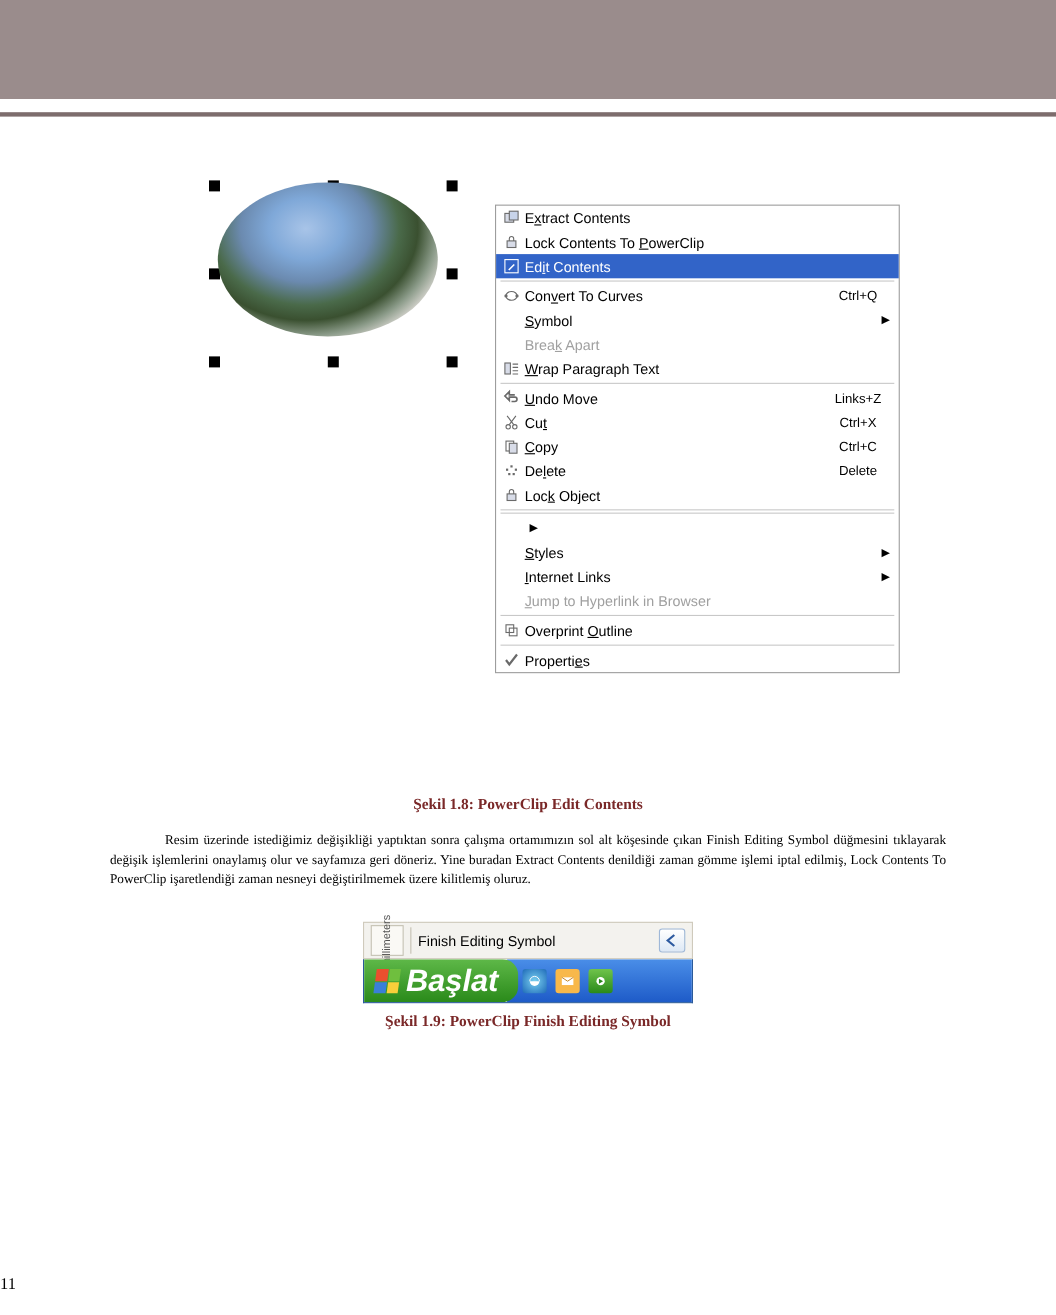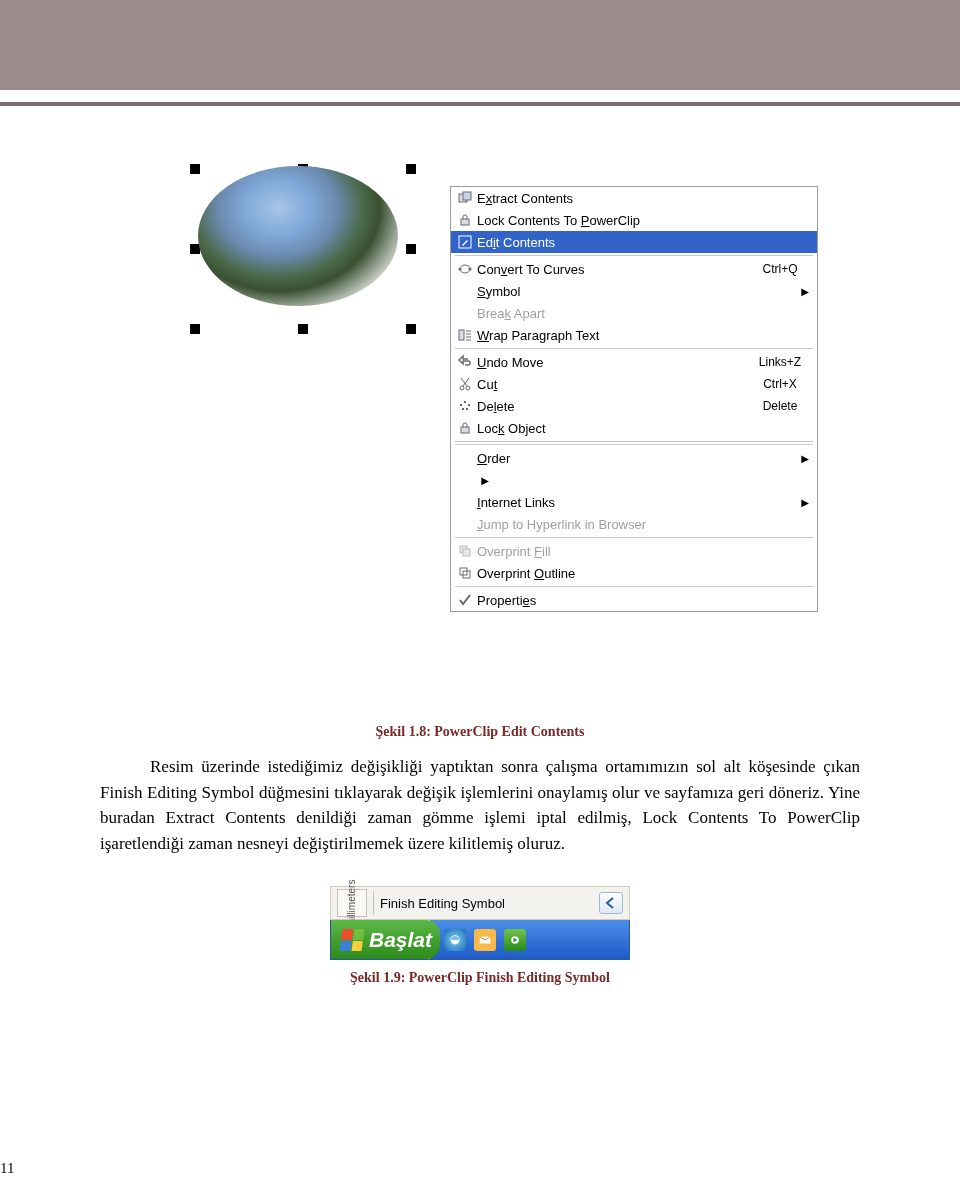--- a/index.html
+++ b/index.html
@@ -107,21 +107,21 @@
   .ul { text-decoration: underline; }
 
   .caption {
     text-align: center;
     font-weight: bold;
     font-size: 14px;
     color: #7a2828;
     margin-top: 8px;
   }
   .body-text {
-    font-size: 17px;
+    font-size: 12px;
     line-height: 1.5;
     text-align: justify;
     margin: 14px 0 20px 0;
     color: #000;
   }
   .body-text .first-indent { display:inline-block; width:50px; }
 
   .bottom-figure {
     margin: 30px auto 10px auto;
     width: 300px;
@@ -162,23 +162,23 @@
     border: 1px solid #2a5a9a;
     border-top: none;
     overflow:hidden;
   }
   .start-btn {
     background: linear-gradient(#5eb848,#2a8a1a);
     color:#fff;
     font-family: Tahoma, sans-serif;
     font-weight:bold;
     font-style: italic;
-    font-size: 21px;
+    font-size: 28px;
     display:flex; align-items:center;
-    padding: 0 8px 0 10px;
+    padding: 0 18px 0 10px;
     gap:6px;
     border-radius: 0 14px 14px 0;
     position:relative;
     z-index:2;
   }
   .start-flag {
     width:22px;height:22px;
     display:grid;
     grid-template-columns:1fr 1fr;
     grid-template-rows:1fr 1fr;
@@ -309,20 +309,30 @@
               <circle cx="11" cy="12" r="2" fill="none" stroke="#6a6a6a"></circle>
               <path d="M6 10L12 2M10 10L4 2" stroke="#6a6a6a"></path>
             </svg>
           </div>
           <div class="label-cell">Cu<span class="ul">t</span></div>
           <div class="shortcut-cell">Ctrl+X</div>
         </div>
         <div class="menu-row">
           <div class="icon-cell">
             <svg class="icon-svg" viewBox="0 0 16 16">
+              <rect x="3" y="3" width="7" height="9" fill="#fff" stroke="#6a6a6a"></rect>
+              <rect x="6" y="5" width="7" height="9" fill="#d8dce8" stroke="#6a6a6a"></rect>
+            </svg>
+          </div>
+          <div class="label-cell"><span class="ul">C</span>opy</div>
+          <div class="shortcut-cell">Ctrl+C</div>
+        </div>
+        <div class="menu-row">
+          <div class="icon-cell">
+            <svg class="icon-svg" viewBox="0 0 16 16">
               <rect x="3" y="6" width="2" height="2" fill="#6a6a6a"></rect>
               <rect x="7" y="3" width="2" height="2" fill="#6a6a6a"></rect>
               <rect x="11" y="6" width="2" height="2" fill="#6a6a6a"></rect>
               <rect x="5" y="10" width="2" height="2" fill="#6a6a6a"></rect>
               <rect x="9" y="10" width="2" height="2" fill="#6a6a6a"></rect>
             </svg>
           </div>
           <div class="label-cell">De<span class="ul">l</span>ete</div>
           <div class="shortcut-cell">Delete</div>
         </div>
@@ -332,46 +342,37 @@
               <rect x="4" y="7" width="8" height="6" fill="#d8dce8" stroke="#6a6a6a"></rect>
               <path d="M6 7V5a2 2 0 0 1 4 0v2" fill="none" stroke="#6a6a6a"></path>
             </svg>
           </div>
           <div class="label-cell">Loc<span class="ul">k</span> Object</div>
         </div>
         <div class="menu-sep"></div>
         <div class="menu-sep"></div>
         <div class="menu-row">
           <div class="icon-cell"></div>
-          <div class="label-cell"><span class="ul">O</span>rder</div>
           <div class="arrow-cell">▶</div>
         </div>
         <div class="menu-row">
           <div class="icon-cell"></div>
+          <div class="label-cell"><span class="ul">S</span>tyles</div>
           <div class="arrow-cell">▶</div>
         </div>
         <div class="menu-row">
           <div class="icon-cell"></div>
           <div class="label-cell"><span class="ul">I</span>nternet Links</div>
           <div class="arrow-cell">▶</div>
         </div>
         <div class="menu-row disabled">
           <div class="icon-cell"></div>
           <div class="label-cell"><span class="ul">J</span>ump to Hyperlink in Browser</div>
         </div>
         <div class="menu-sep"></div>
-        <div class="menu-row disabled">
-          <div class="icon-cell">
-            <svg class="icon-svg" viewBox="0 0 16 16">
-              <rect x="3" y="3" width="7" height="7" fill="#e6e6e6" stroke="#bdbdbd"></rect>
-              <rect x="6" y="6" width="7" height="7" fill="#e6e6e6" stroke="#bdbdbd"></rect>
-            </svg>
-          </div>
-          <div class="label-cell">Overprint <span class="ul">F</span>ill</div>
-        </div>
         <div class="menu-row">
           <div class="icon-cell">
             <svg class="icon-svg" viewBox="0 0 16 16">
               <rect x="3" y="3" width="7" height="7" fill="none" stroke="#6a6a6a"></rect>
               <rect x="6" y="6" width="7" height="7" fill="none" stroke="#6a6a6a"></rect>
             </svg>
           </div>
           <div class="label-cell">Overprint <span class="ul">O</span>utline</div>
         </div>
         <div class="menu-sep"></div>

